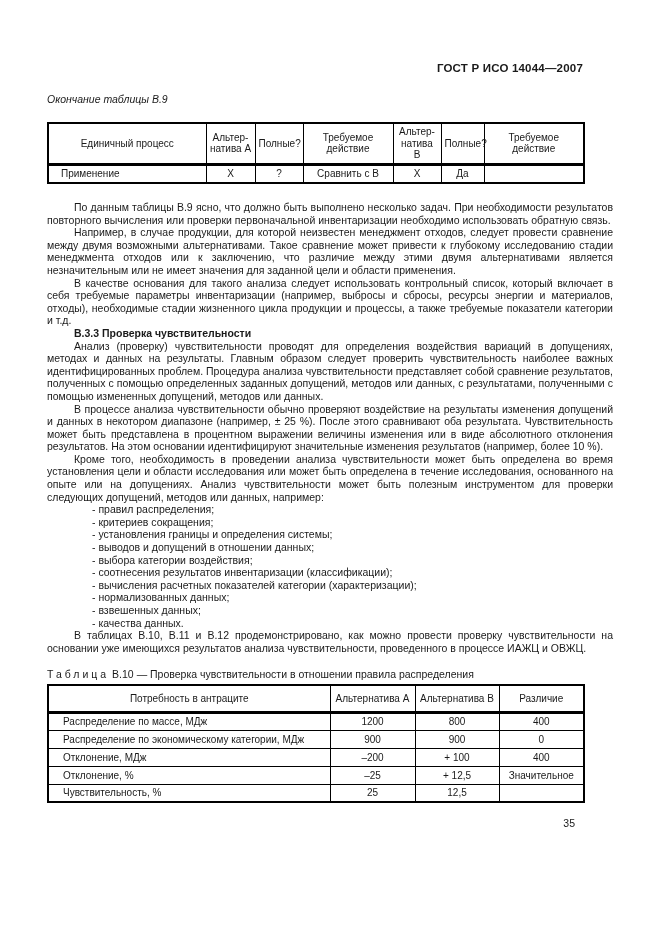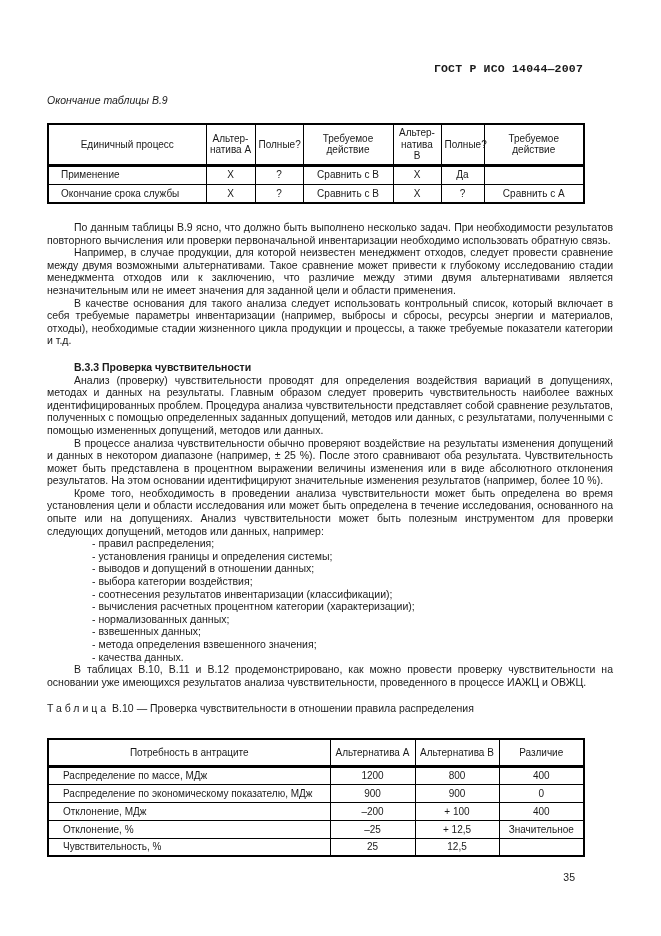--- a/index.html
+++ b/index.html
@@ -13,21 +13,20 @@
     color:#1a1a1a;
     overflow:hidden;
   }
   .doc-header {
     width:536px;
     text-align:right;
     font-weight:700;
     font-size:11.5px;
     letter-spacing:0.2px;
     white-space:nowrap;
-    font-family:Liberation Mono, monospace;
   }
   .caption-italic {
     font-style:italic;
     font-size:10.5px;
     margin-top:19px;
     margin-bottom:17px;
   }
   table.doc-table {
     border-collapse:collapse;
     table-layout:fixed;
@@ -62,30 +61,30 @@
   .t2 td.c-first { text-align:left; padding-left:14px; }
 
   .bodytext { margin-top:17px; }
   .bodytext p {
     margin:0;
     font-size:10.5px;
     line-height:12.6px;
     text-align:justify;
     text-indent:27px;
   }
-  .bodytext p.section-heading { font-weight:700; text-align:left;margin-top:14px; }
+  .bodytext p.section-heading { font-weight:700; text-align:left; }
   .bodytext .list-line {
     font-size:10.5px;
     line-height:12.6px;
     padding-left:45px;
     text-align:left;
   }
   .caption-t10 {
     margin-top:14px;
-    margin-bottom:24px;
+    margin-bottom:4px;
     font-size:10.5px;
   }
   .caption-t10 .lsp { letter-spacing:3px; }
   .page-number {
     width:536px;
     margin-top:14px;
     text-align:right;
     padding-right:8px;
     box-sizing:border-box;
     font-size:10.5px;
@@ -122,49 +121,40 @@
       </tr>
       <tr class="datarow">
         <td class="c-first">Применение</td>
         <td>X</td>
         <td>?</td>
         <td>Сравнить с В</td>
         <td>X</td>
         <td>Да</td>
         <td></td>
       </tr>
-      <tr class="datarow">
-        <td class="c-first">Окончание срока службы</td>
-        <td>X</td>
-        <td>?</td>
-        <td>Сравнить с В</td>
-        <td>X</td>
-        <td>?</td>
-        <td>Сравнить с А</td>
-      </tr>
     </tbody>
   </table>
 
   <div class="bodytext">
     <p>По данным таблицы В.9 ясно, что должно быть выполнено несколько задач. При необходимости результатов повторного вычисления или проверки первоначальной инвентаризации необходимо использовать обратную связь.</p>
     <p>Например, в случае продукции, для которой неизвестен менеджмент отходов, следует провести сравнение между двумя возможными альтернативами. Такое сравнение может привести к глубокому исследованию стадии менеджмента отходов или к заключению, что различие между этими двумя альтернативами является незначительным или не имеет значения для заданной цели и области применения.</p>
     <p>В качестве основания для такого анализа следует использовать контрольный список, который включает в себя требуемые параметры инвентаризации (например, выбросы и сбросы, ресурсы энергии и материалов, отходы), необходимые стадии жизненного цикла продукции и процессы, а также требуемые показатели категории и т.д.</p>
     <p class="section-heading">В.3.3  Проверка чувствительности</p>
     <p>Анализ (проверку) чувствительности проводят для определения воздействия вариаций в допущениях, методах и данных на результаты. Главным образом следует проверить чувствительность наиболее важных идентифицированных проблем. Процедура анализа чувствительности представляет собой сравнение результатов, полученных с помощью определенных заданных допущений, методов или данных, с результатами, полученными с помощью измененных допущений, методов или данных.</p>
     <p>В процессе анализа чувствительности обычно проверяют воздействие на результаты изменения допущений и данных в некотором диапазоне (например, ± 25 %). После этого сравнивают оба результата. Чувствительность может быть представлена в процентном выражении величины изменения или в виде абсолютного отклонения результатов. На этом основании идентифицируют значительные изменения результатов (например, более 10 %).</p>
     <p>Кроме того, необходимость в проведении анализа чувствительности может быть определена во время установления цели и области исследования или может быть определена в течение исследования, основанного на опыте или на допущениях. Анализ чувствительности может быть полезным инструментом для проверки следующих допущений, методов или данных, например:</p>
     <div class="list-line">- правил распределения;</div>
+    <div class="list-line">- критериев сокращения;</div>
     <div class="list-line">- установления границы и определения системы;</div>
     <div class="list-line">- выводов и допущений в отношении данных;</div>
     <div class="list-line">- выбора категории воздействия;</div>
     <div class="list-line">- соотнесения результатов инвентаризации (классификации);</div>
-    <div class="list-line">- вычисления расчетных процентном категории (характеризации);</div>
+    <div class="list-line">- вычисления расчетных показателей категории (характеризации);</div>
     <div class="list-line">- нормализованных данных;</div>
     <div class="list-line">- взвешенных данных;</div>
-    <div class="list-line">- метода определения взвешенного значения;</div>
     <div class="list-line">- качества данных.</div>
     <p>В таблицах В.10, В.11 и В.12 продемонстрировано, как можно провести проверку чувствительности на основании уже имеющихся результатов анализа чувствительности, проведенного в процессе ИАЖЦ и ОВЖЦ.</p>
   </div>
 
   <div class="caption-t10">
     <span class="lsp">Таблица</span>
     <span>В.10</span>
     <span>— Проверка чувствительности в отношении правила распределения</span>
   </div>
 
@@ -182,21 +172,21 @@
         <th>Альтернатива В</th>
         <th>Различие</th>
       </tr>
       <tr class="datarow">
         <td class="c-first">Распределение по массе, МДж</td>
         <td>1200</td>
         <td>800</td>
         <td>400</td>
       </tr>
       <tr class="datarow">
-        <td class="c-first">Распределение по экономическому показателю, МДж</td>
+        <td class="c-first">Распределение по экономическому категории, МДж</td>
         <td>900</td>
         <td>900</td>
         <td>0</td>
       </tr>
       <tr class="datarow">
         <td class="c-first">Отклонение, МДж</td>
         <td>–200</td>
         <td>+ 100</td>
         <td>400</td>
       </tr>

